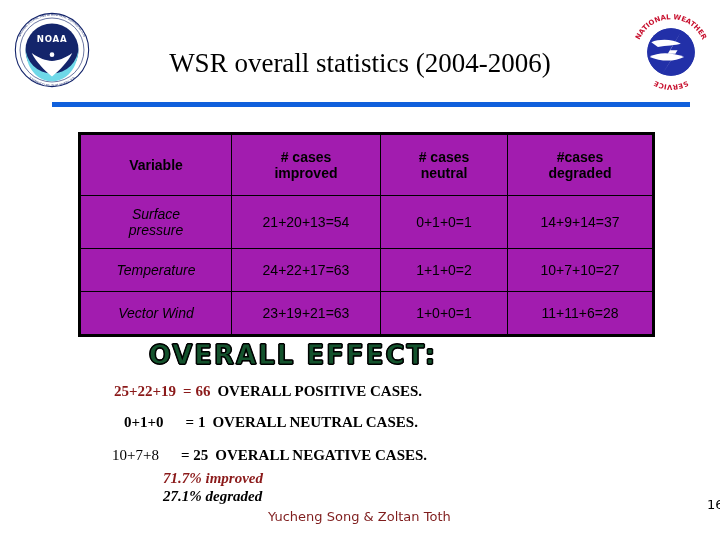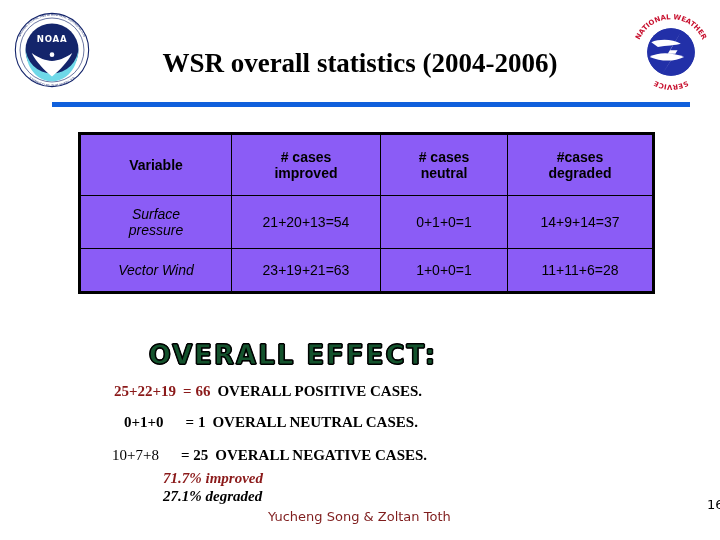--- a/index.html
+++ b/index.html
@@ -26,21 +26,21 @@
   #nws-logo  { left: 630px; top: 8px; width: 82px; height: 88px; }
 
   
   #slide-title {
     position: absolute;
     left: 100px;
     top: 48px;
     width: 520px;
     text-align: center;
     font-family: "Liberation Serif", serif;
-    font-weight: bold;
+    font-weight: normal;
     font-size: 27px;
     color: #000000;
     letter-spacing: 0px;
     white-space: nowrap;
   }
 
   
   #title-divider {
     position: absolute;
     left: 52px;
@@ -52,21 +52,21 @@
 
   
   #stats-table {
     position: absolute;
     left: 78px;
     top: 132px;
     width: 544px;
     border-collapse: collapse;
     border: 3px solid #000000;
     table-layout: fixed;
-    background: #8b5cf6;
+    background: #a21caf;
   }
   #stats-table td, #stats-table th {
     border: 1.6px solid #000000;
     text-align: center;
     vertical-align: middle;
     color: #000000;
     padding: 2px 3px;
   }
   #stats-table thead th {
     font-weight: bold;
@@ -233,20 +233,26 @@
     <tr class="tall">
       <td class="var-name">
         <span>Surface</span><br>
         <span>pressure</span>
       </td>
       <td>21+20+13=54</td>
       <td>0+1+0=1</td>
       <td>14+9+14=37</td>
     </tr>
     <tr>
+      <td class="var-name">Temperature</td>
+      <td>24+22+17=63</td>
+      <td>1+1+0=2</td>
+      <td>10+7+10=27</td>
+    </tr>
+    <tr>
       <td class="var-name">Vector Wind</td>
       <td>23+19+21=63</td>
       <td>1+0+0=1</td>
       <td>11+11+6=28</td>
     </tr>
   </tbody>
 </table>
 
 <div id="overall-effect">OVERALL EFFECT:</div>
 

